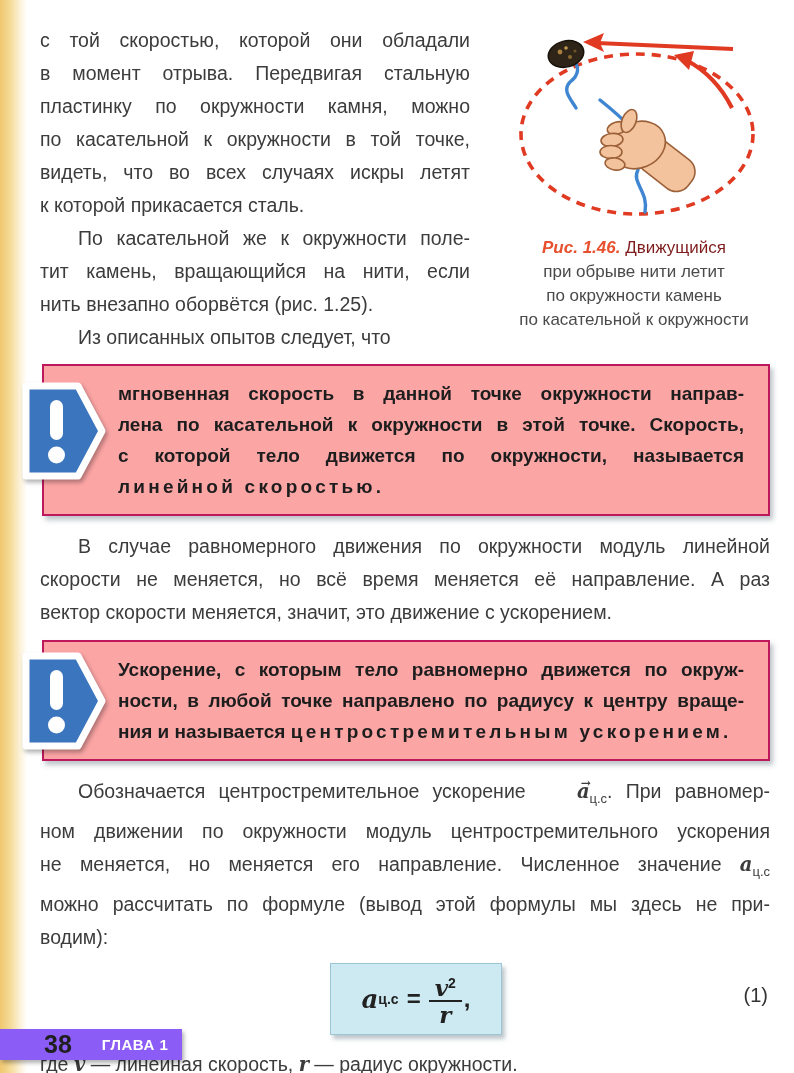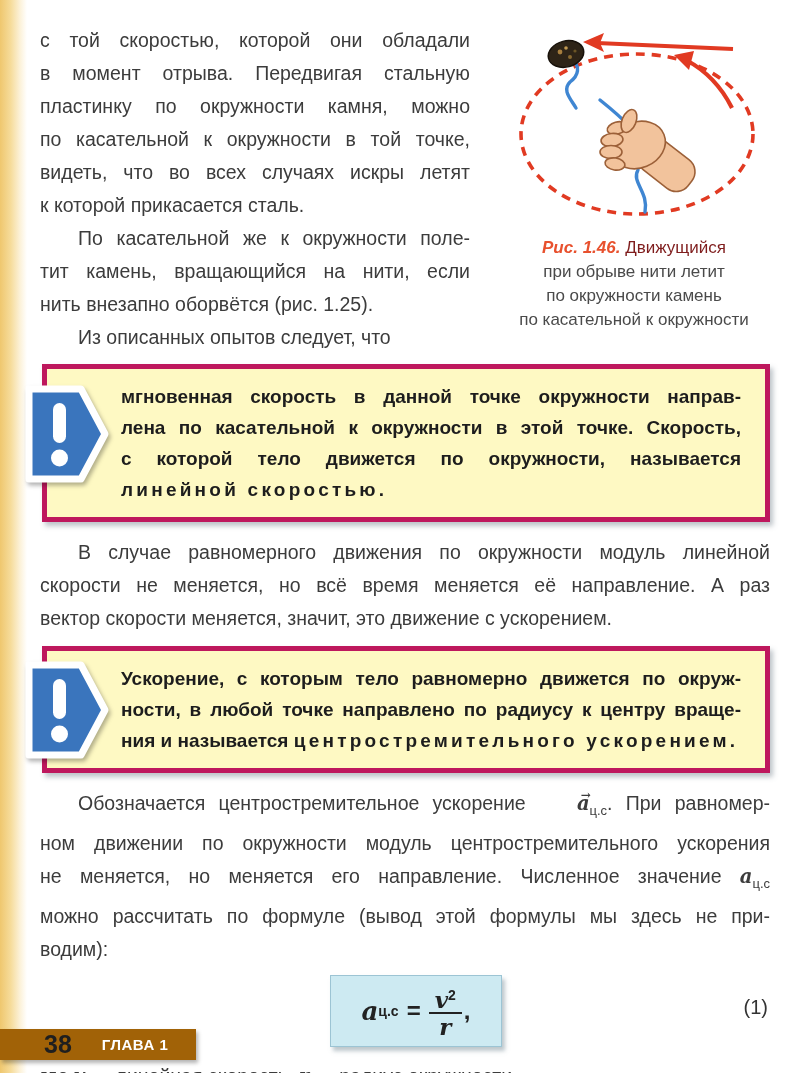--- a/index.html
+++ b/index.html
@@ -26,22 +26,22 @@
   .col-text{width:430px;}
   .col-fig{width:272px;margin-left:28px;}
   .fig-svg{display:block;margin:0 auto;}
   .fig-caption{margin-top:10px;text-align:center;font-size:17px;line-height:24px;color:#4a4a4a;}
   .cap-label{color:#e8512e;font-weight:bold;font-style:italic;}
   .cap-rest{color:#7f1d1d;}
   
   .infobox{
     position:relative;
     margin:10px 0 14px 2px;
-    background:#fef9c3;
-    border:5px solid #be185d;
+    background:#fca5a5;
+    border:2px solid #be185d;
     box-shadow:3px 4px 5px rgba(110,125,135,.45);
     padding:12px 24px 12px 74px;
   }
   .infobox .bl{
     font-size:19px;line-height:31px;font-weight:bold;color:#1d1d1d;
   }
   .spaced{letter-spacing:0.17em;}
   .alert-icon{position:absolute;left:-24px;width:86px;height:106px;}
   .icon1{top:12px;}
   .icon2{top:6px;}
@@ -62,22 +62,22 @@
   .f-sub{font-size:14px;vertical-align:-7px;font-family:"Liberation Sans",sans-serif;font-weight:bold;font-style:normal;}
   .f-eq{font-size:24px;font-weight:bold;margin:0 8px;}
   .frac{display:inline-block;text-align:center;vertical-align:middle;}
   .frac .num{font-size:23px;display:block;line-height:24px;padding:0 6px;}
   .frac .den{font-size:23px;display:block;line-height:26px;border-top:2px solid #222;padding:0 6px;}
   .f-sup{font-size:14px;vertical-align:8px;font-style:normal;font-weight:bold;}
   .f-comma{font-size:24px;font-weight:bold;margin-left:2px;}
   .eq-number{position:absolute;right:2px;top:24px;font-size:20px;color:#333;}
   
   .footer-bar{
-    position:absolute;left:0;bottom:13px;width:196px;height:31px;
-    background:#a16207;box-shadow:2px 3px 4px rgba(0,0,0,.3);
+    position:absolute;left:0;bottom:13px;width:182px;height:31px;
+    background:#8b5cf6;box-shadow:2px 3px 4px rgba(0,0,0,.3);
     display:flex;align-items:center;z-index:2;
   }
   .page-num{margin-left:44px;font-size:25px;font-weight:600;color:#1f1f1f;}
   .chapter{margin-left:30px;font-size:15px;font-weight:bold;color:#ffffff;letter-spacing:.5px;}
 </style>
 </head>
 <body>
 
 <div class="edge-strip"></div>
 
@@ -169,21 +169,21 @@
   </div>
 
   <div class="infobox" style="margin-top:11px;">
     <svg class="alert-icon icon2" viewBox="0 0 86 106" style="filter:drop-shadow(2px 3px 2px rgba(0,0,0,.3));">
       <polygon points="6,8 58,8 82,53 58,98 6,98" fill="#3a75bd" stroke="#ffffff" stroke-width="7" stroke-linejoin="round"></polygon>
       <rect x="30" y="22" width="13" height="40" rx="6.5" fill="#ffffff"></rect>
       <circle cx="36.5" cy="77" r="8.5" fill="#ffffff"></circle>
     </svg>
     <div class="bl j">Ускорение, с которым тело равномерно движется по окруж-</div>
     <div class="bl j">ности, в любой точке направлено по радиусу к центру враще-</div>
-    <div class="bl"><span>ния и называется </span><span class="spaced">центростремительного ускорением.</span></div>
+    <div class="bl"><span>ния и называется </span><span class="spaced">центростремительным ускорением.</span></div>
   </div>
 
   <div style="">
     <div class="tl j ind"><span>Обозначается центростремительное ускорение </span><span class="mvar vecwrap"><span class="vecarrow">→</span><span>a</span></span><span class="msub">ц.с</span><span>. При равномер-</span></div>
     <div class="tl j">ном движении по окружности модуль центростремительного ускорения</div>
     <div class="tl j"><span>не меняется, но меняется его направление. Численное значение </span><span class="mvar">a</span><span class="msub">ц.с</span></div>
     <div class="tl j">можно рассчитать по формуле (вывод этой формулы мы здесь не при-</div>
     <div class="tl">водим):</div>
   </div>
 

